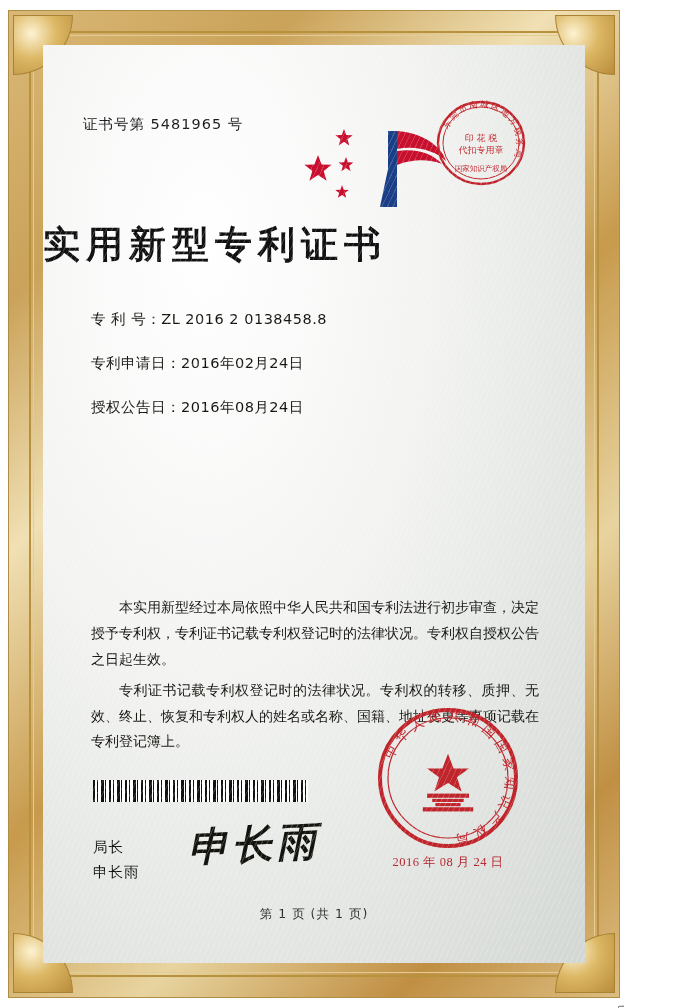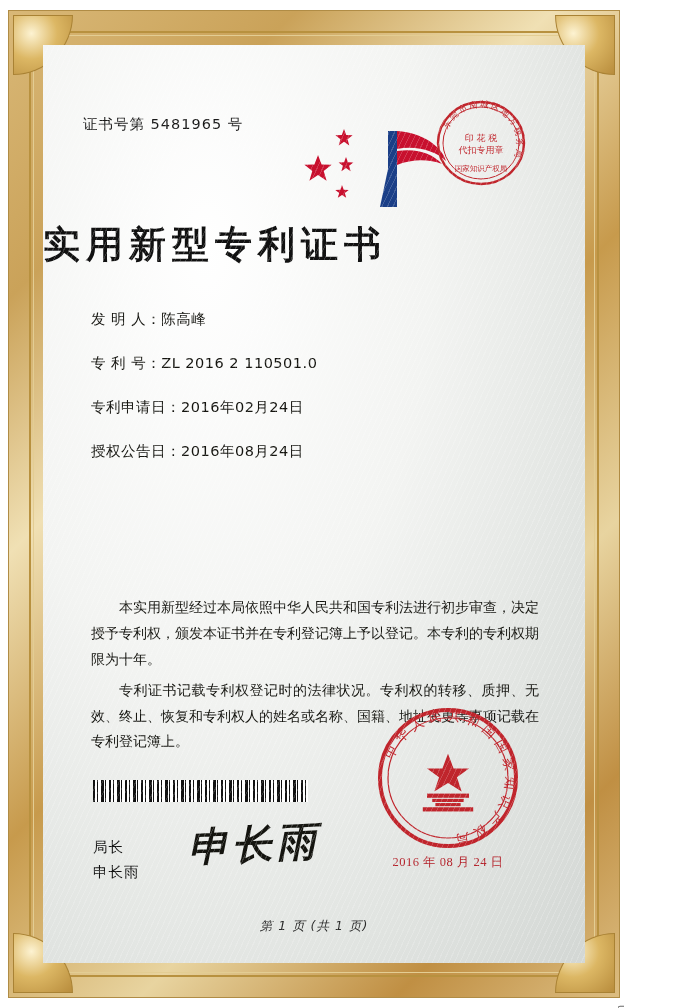--- a/index.html
+++ b/index.html
@@ -184,27 +184,26 @@
     width: 150px;
     text-align: center;
     font-family: Liberation Serif, serif;
     font-size: 12.5px;
     color: #b3222a;
     letter-spacing: .5px;
   }
 
   .footer {
     position: absolute;
-    left: 0; right: 0; bottom: 28px;
+    left: 0; right: 0; bottom: 40px;
     text-align: center;
     font-family: "DejaVu Sans", sans-serif;
     font-size: 12.5px;
     color: #2a2a2a;
     letter-spacing: 1px;
-    font-style: italic;
   }
 
   .watermark {
     position: absolute;
     right: 2px;
     bottom: 4px;
     font-family: "Liberation Sans", sans-serif;
     font-size: 11px;
     color: #6b6b6b;
     transform: rotate(-90deg);
@@ -261,35 +260,32 @@
           <text x="48" y="46" text-anchor="middle" font-size="9" fill="#c0252c" font-family="DejaVu Sans, sans-serif">印 花 税</text>
           <text x="48" y="58" text-anchor="middle" font-size="9" fill="#c0252c" font-family="DejaVu Sans, sans-serif">代扣专用章</text>
           <text x="48" y="76" text-anchor="middle" font-size="7.5" fill="#c0252c" font-family="DejaVu Sans, sans-serif">国家知识产权局</text>
         </svg>
       </div>
 
       <div class="title">实用新型专利证书</div>
 
       <div class="fields">
         <div class="field">
-          <span class="lbl">发 明 人：</span><span class="val">陈高峰</span>
-        </div>
-        <div class="field">
-          <span class="lbl">专 利 号：</span><span class="val">ZL 2016 2 110501.0</span>
+          <span class="lbl">专 利 号：</span><span class="val">ZL 2016 2 0138458.8</span>
         </div>
         <div class="field">
           <span class="lbl">专利申请日：</span><span class="val">2016年02月24日</span>
         </div>
         <div class="field">
           <span class="lbl">授权公告日：</span><span class="val">2016年08月24日</span>
         </div>
       </div>
 
       <div class="body-text">
-        <p>本实用新型经过本局依照中华人民共和国专利法进行初步审查，决定授予专利权，颁发本证书并在专利登记簿上予以登记。本专利的专利权期限为十年。</p>
+        <p>本实用新型经过本局依照中华人民共和国专利法进行初步审查，决定授予专利权，专利证书记载专利权登记时的法律状况。专利权自授权公告之日起生效。</p>
         <p>专利证书记载专利权登记时的法律状况。专利权的转移、质押、无效、终止、恢复和专利权人的姓名或名称、国籍、地址变更等事项记载在专利登记簿上。</p>
       </div>
 
       <div class="barcode"></div>
 
       <div class="sig-label">
         <div>局长</div>
         <div>申长雨</div>
       </div>
       <div class="sig-script">申长雨</div>

